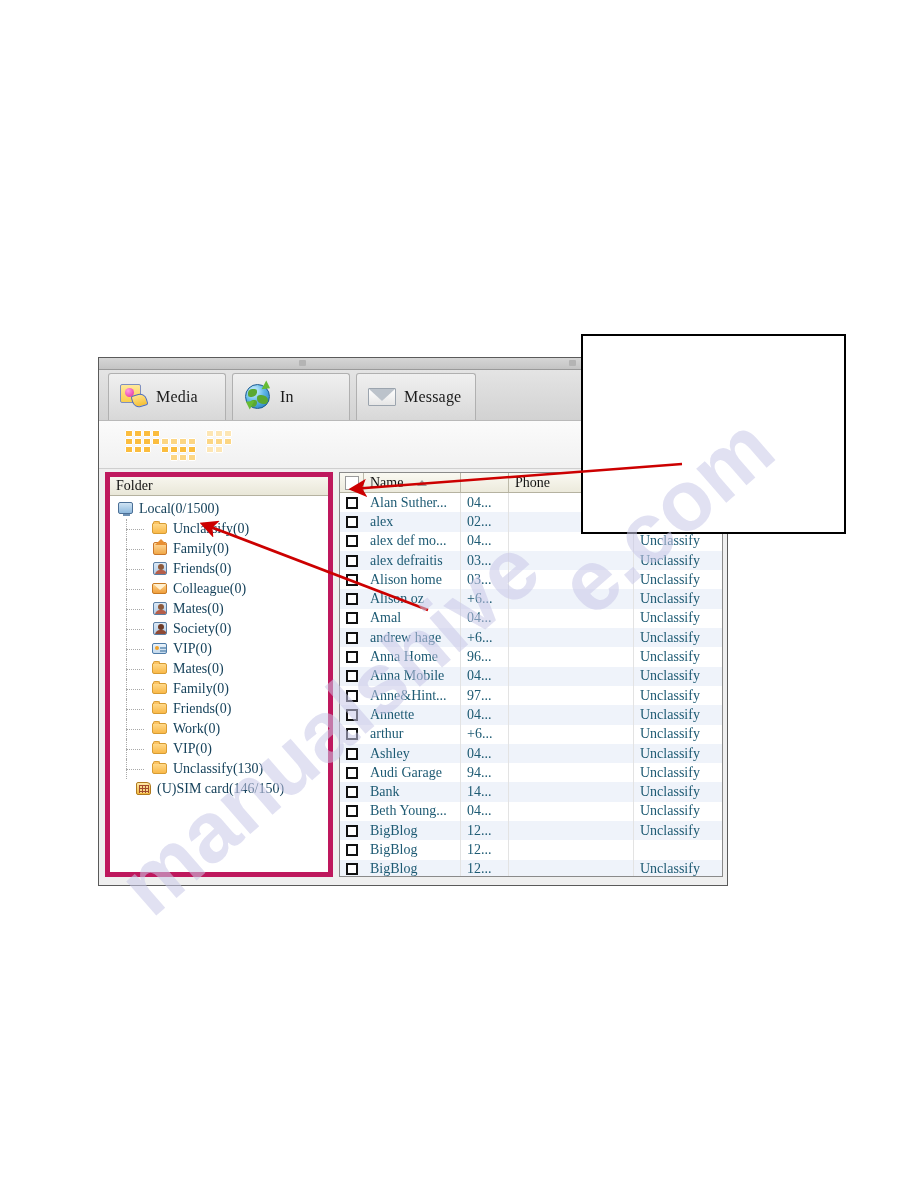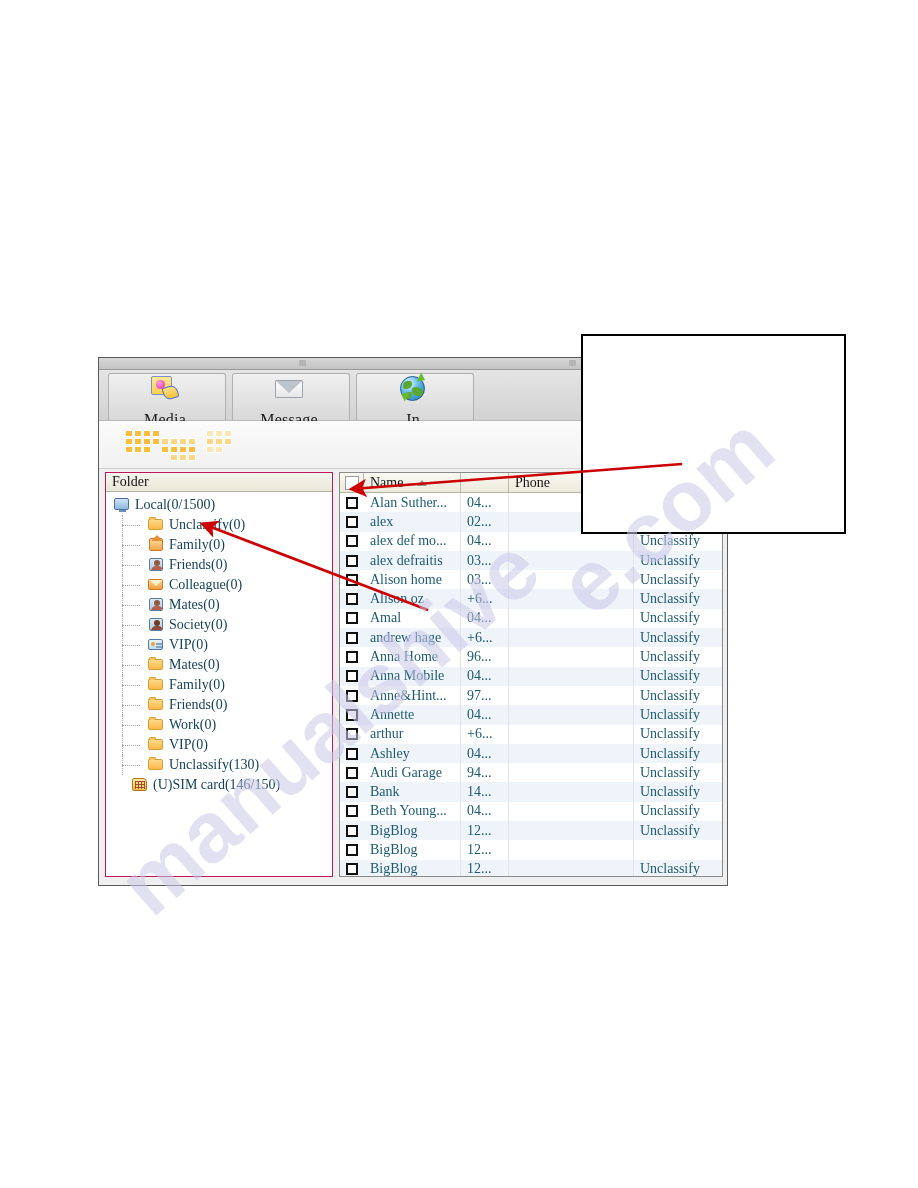--- a/index.html
+++ b/index.html
@@ -90,21 +90,20 @@
     gap: 7px;
     padding: 0 14px 0 10px;
     margin: 3px 3px 0 3px;
     background: linear-gradient(#f0f0f0, #d8d8d8);
     border: 1px solid #b0b0b0;
     border-bottom: none;
     border-radius: 3px 3px 0 0;
     cursor: pointer;
     box-sizing: border-box;
     min-width: 118px;
-    flex-direction: column;
   }
   .tab.active {
     background: linear-gradient(#fdfdfd, #f2f2f2);
     border-color: #9d9d9d;
     margin-top: 1px;
   }
   .tab-label {
     font-family: "Liberation Serif", serif;
     font-size: 16px;
     color: #1b1b1b;
@@ -252,21 +251,21 @@
     box-sizing: border-box;
     gap: 6px;
     background: #efefef;
   }
 
   
   .tree-pane {
     width: 228px;
     flex: 0 0 228px;
     background: #ffffff;
-    border: 1px solid #be185d;
+    border: 5px solid #be185d;
     box-sizing: border-box;
     display: flex;
     flex-direction: column;
     overflow: hidden;
   }
   .tree-head {
     height: 19px;
     background: linear-gradient(#f7f6ee, #e9e7d8);
     border-bottom: 1px solid #b5b2a0;
     display: flex;
@@ -597,37 +596,37 @@
       <span class="tab-ico ico-media">
         <span class="frame"></span>
           <span class="dot"></span>
           <span class="leaf"></span>
       </span>
       <span class="tab-label">Media</span>
     </div>
 
 
     <div class="tab">
-      <span class="tab-ico ico-msg">
-        <span class="env"></span>
-      </span>
-      <span class="tab-label">Message</span>
-    </div>
-
-    <div class="tab">
       <span class="tab-ico ico-net">
         <span class="globe">
             <span class="land1"></span>
             <span class="land2"></span>
             <span class="land3"></span>
           </span>
         <span class="arrow ar1"></span>
           <span class="arrow ar2"></span>
       </span>
       <span class="tab-label">In</span>
+    </div>
+
+    <div class="tab">
+      <span class="tab-ico ico-msg">
+        <span class="env"></span>
+      </span>
+      <span class="tab-label">Message</span>
     </div>
 
   </div>
 
   <div class="logo-band">
     <div class="logo-blocks">
       <div class="lb" style="left:4px;  top:2px;  width:8px;height:7px;"></div>
       <div class="lb" style="left:13px; top:2px;  width:8px;height:7px;"></div>
       <div class="lb" style="left:22px; top:2px;  width:8px;height:7px;"></div>
       <div class="lb" style="left:31px; top:2px;  width:8px;height:7px;"></div>

